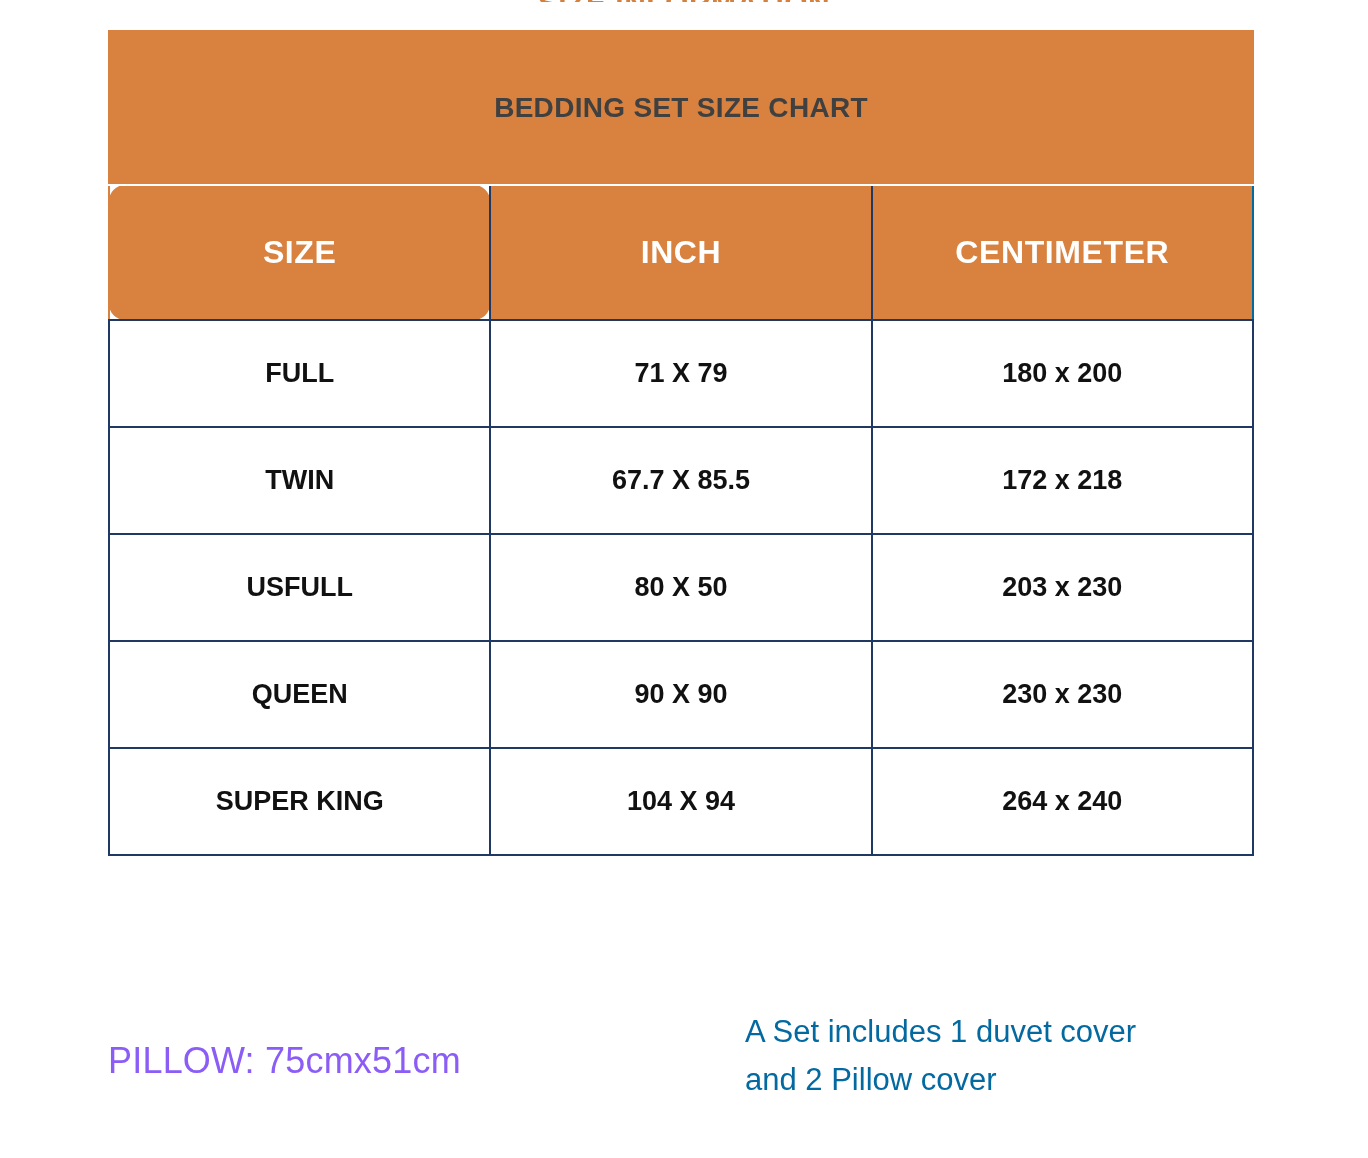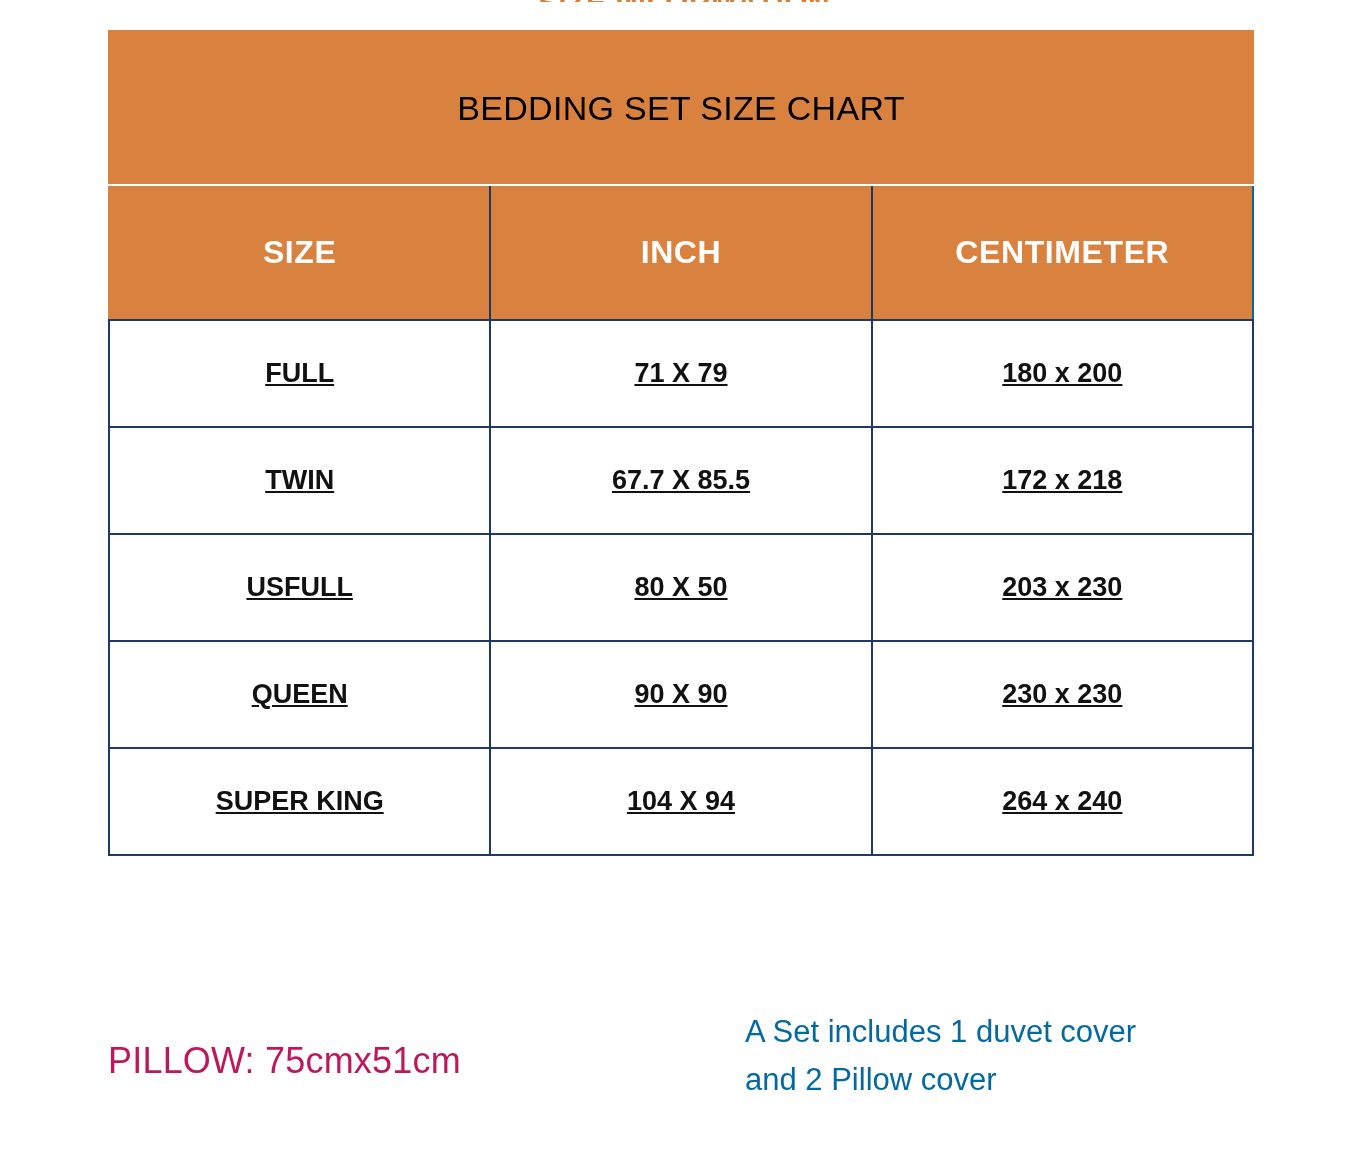--- a/index.html
+++ b/index.html
@@ -52,23 +52,23 @@
 
   table.size-chart td, table.size-chart th {
     border: 2px solid #1f3864;
     padding: 0;
     text-align: center;
     vertical-align: middle;
   }
 
   .title-cell {
     background: #d9823f;
-    color: #000000;
-    font-size: 34px;
-    font-weight: 400;
+    color: #404040;
+    font-size: 28px;
+    font-weight: 700;
     height: 152px;
     letter-spacing: 0.3px;
     border-color: #d9823f !important;
     border-bottom: 2px solid #ffffff !important;
   }
 
   .head-cell {
     background: #d9823f;
     color: #ffffff;
     font-size: 32px;
@@ -82,42 +82,41 @@
   }
   .head-cell.first { border-left: 2px solid #d9823f; }
   .head-cell.last  { border-right: 2px solid #0369a1; }
 
   .data-cell {
     height: 105px;
     font-size: 27px;
     font-weight: 700;
     color: #111111;
     background: #ffffff;
-    text-decoration: underline;
   }
 
-  .col-size  { width: 33.2%; }
+  .col-size  { width: 33.2%; border-radius: 16px; }
   .col-inch  { width: 33.4%; }
   .col-cm    { width: 33.4%; }
 
   .footer {
     position: absolute;
     top: 1000px;
     left: 0;
     width: 1368px;
     height: 140px;
   }
 
   .pillow-note {
     position: absolute;
     left: 108px;
     top: 40px;
     font-size: 36px;
     font-weight: 400;
-    color: #be185d;
+    color: #8b5cf6;
     letter-spacing: 0.2px;
   }
 
   .set-note {
     position: absolute;
     left: 745px;
     top: 8px;
     width: 500px;
     font-size: 31px;
     line-height: 1.55;

